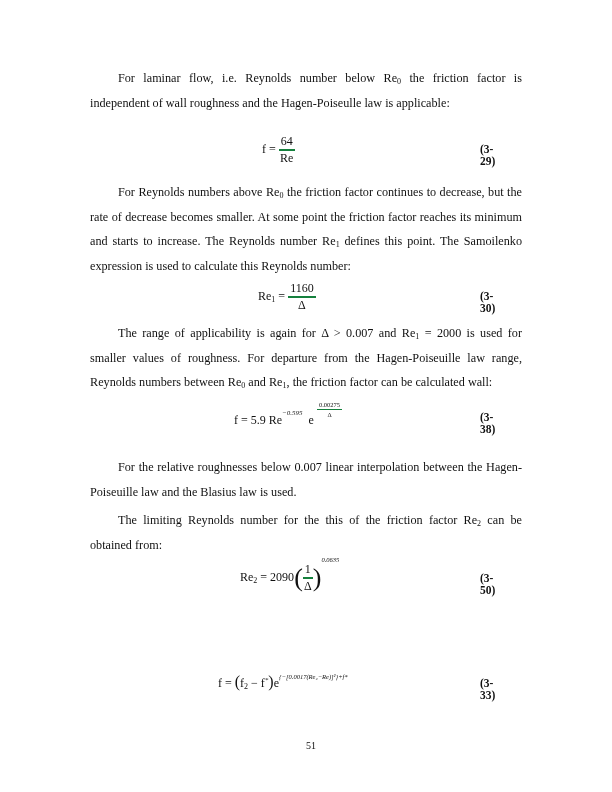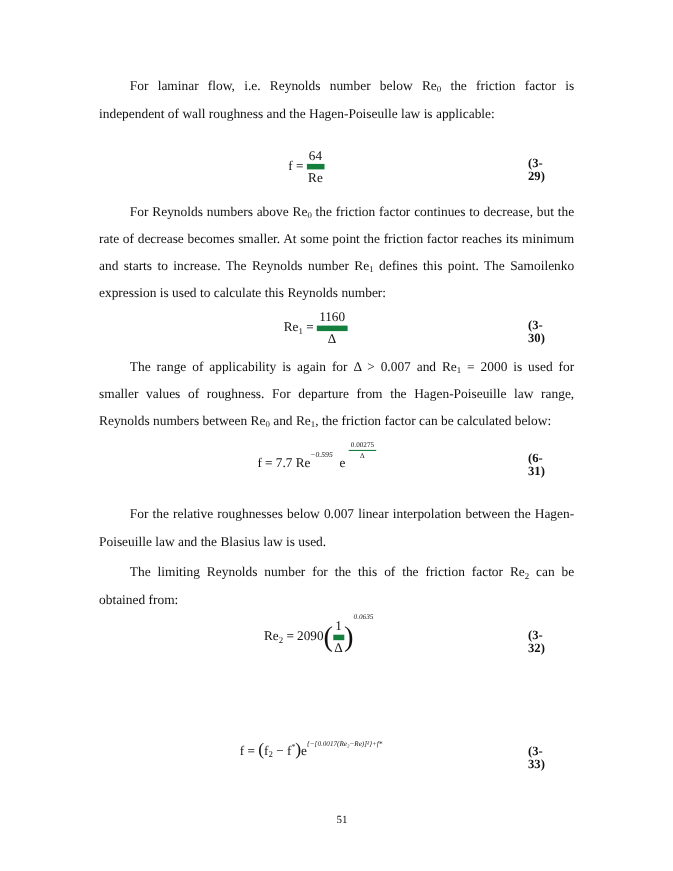--- a/index.html
+++ b/index.html
@@ -7,21 +7,21 @@
          font-family:"Liberation Serif", "DejaVu Serif", serif; color:#111; }
   .page { position:absolute; left:0; top:0; width:499px; height:792px; }
   .para { position:absolute; left:90px; width:432px; font-size:12.2px;
           line-height:24.5px; text-align:justify; }
   .para .indent { display:inline-block; width:28px; }
   sub { font-size:8px; vertical-align:-2px; line-height:0; }
   sup { font-size:7px; line-height:0;font-style:italic; }
   .eq { position:absolute; font-size:12px; }
   .eqnum { position:absolute; left:480px; font-weight:bold; font-size:11.5px; }
   .frac { display:inline-block; vertical-align:middle; text-align:center; }
-  .frac .num { display:block; border-bottom:5px solid #15803d; padding:0 2px; line-height:15px; }
+  .frac .num { display:block; border-bottom:2px solid #15803d; padding:0 2px; line-height:15px; }
   .frac .den { display:block; line-height:15px; }
   .small { font-size:7px; }
   .tiny { font-size:6.5px; }
   .pagenum { position:absolute; left:5px; width:612px; top:740px; text-align:center; font-size:10px; }
   .paren { font-size:26px; vertical-align:middle; line-height:1; font-weight:100; }
 </style>
 </head>
 <body>
 
 <div class="page">
@@ -46,48 +46,48 @@
   <div class="eq" style="left:258px; top:281px;">
     <span>Re</span><sub>1</sub><span> =</span>
     <span class="frac">
       <span class="num">1160</span>
       <span class="den">Δ</span>
     </span>
   </div>
   <div class="eqnum" style="top:290px;">(3-30)</div>
 
   <div class="para" style="top:321px;">
-    <span class="indent"></span><span>The range of applicability is again for Δ &gt; 0.007 and Re</span><sub>1</sub><span> = 2000 is used for smaller values of roughness.  For departure from the Hagen-Poiseuille law range, Reynolds numbers between Re</span><sub>0</sub><span> and Re</span><sub>1</sub><span>, the friction factor can be calculated below:</span>
+    <span class="indent"></span><span>The range of applicability is again for Δ &gt; 0.007 and Re</span><sub>1</sub><span> = 2000 is used for smaller values of roughness.  For departure from the Hagen-Poiseuille law range, Reynolds numbers between Re</span><sub>0</sub><span> and Re</span><sub>1</sub><span>, the friction factor can be calculated wall:</span>
   </div>
 
   <div class="eq" style="left:234px; top:412px;">
-    <span>f = 7.7 Re</span><sup class="small" style="position:relative; top:-4px;">−0.595</sup>
+    <span>f = 5.9 Re</span><sup class="small" style="position:relative; top:-4px;">−0.595</sup>
     &nbsp;<span>e</span>
     <span class="frac" style="position:relative; top:-12px; font-size:6.5px;">
       <span class="num" style="line-height:9px; border-bottom-width:0.5px;">0.00275</span>
       <span class="den" style="line-height:9px;">Δ</span>
     </span>
   </div>
-  <div class="eqnum" style="top:411px;">(6-31)</div>
+  <div class="eqnum" style="top:411px;">(3-38)</div>
 
   <div class="para" style="top:455px;">
     <span class="indent"></span><span>For the relative roughnesses below 0.007 linear interpolation between the Hagen-Poiseuille law and the Blasius law is used.</span>
   </div>
 
   <div class="para" style="top:508px;">
     <span class="indent"></span><span>The limiting Reynolds number for the this of the friction factor Re</span><sub>2</sub><span> can be obtained from:</span>
   </div>
 
   <div class="eq" style="left:240px; top:562px;">
     <span>Re</span><sub>2</sub><span> = 2090</span><span class="paren">(</span><span class="frac">
       <span class="num">1</span>
       <span class="den">Δ</span>
     </span><span class="paren">)</span><sup class="tiny" style="position:relative; top:-14px;">0.0635</sup>
   </div>
-  <div class="eqnum" style="top:572px;">(3-32)</div>
+  <div class="eqnum" style="top:572px;">(3-50)</div>
 
 
   <div class="eq" style="left:218px; top:673px;">
     <span>f =</span>
     <span style="font-size:16px;">(</span><span>f</span><sub>2</sub><span> − f</span><sup class="small">*</sup><span style="font-size:16px;">)</span><span>e</span><sup class="tiny" style="position:relative; top:-3px;">{−[0.0017(Re₂−Re)]²}+f*</sup>
   </div>
   <div class="eqnum" style="top:677px;">(3-33)</div>
 
   <div class="pagenum">51</div>
 

